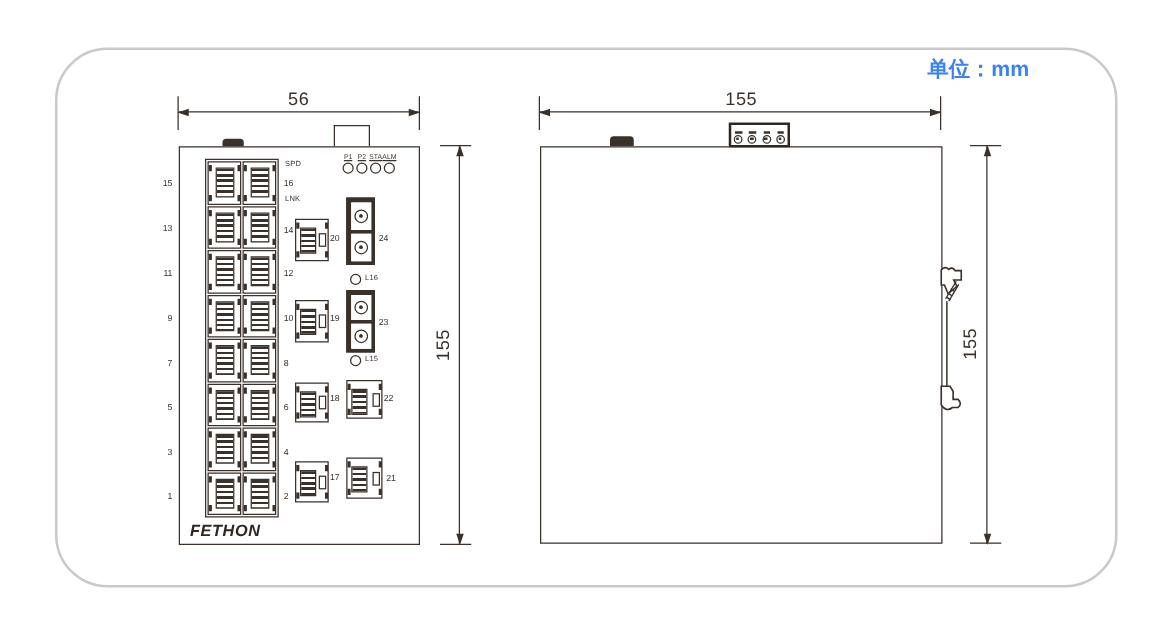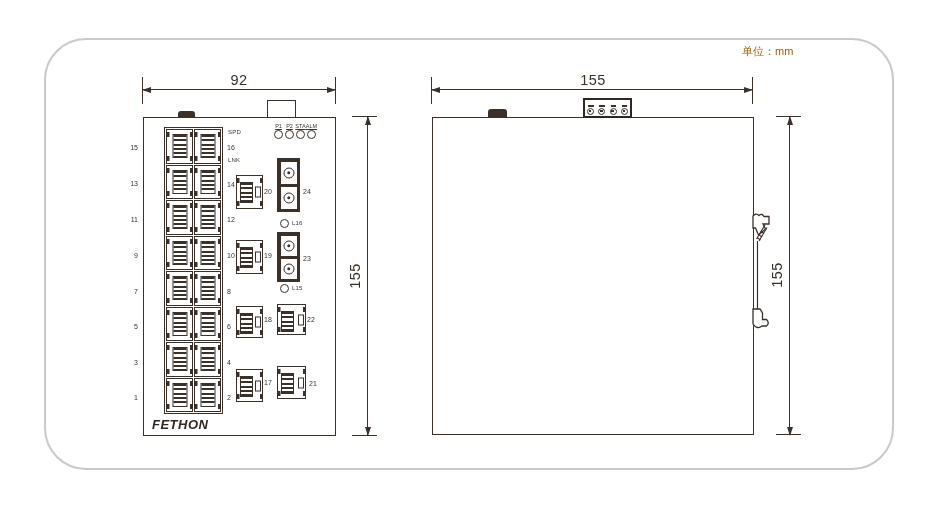--- a/index.html
+++ b/index.html
@@ -1,21 +1,21 @@
 <!DOCTYPE html>
 <html><head>
 <meta charset="utf-8">
 <style>
   :root{ --ink:#3a312b; --frame:#c9c9c9; }
   html,body{ margin:0; padding:0; background:#fff; }
   .stage{ position:relative; width:940px; height:506px; background:#fff; overflow:hidden;
           font-family:"Liberation Sans", sans-serif; color:var(--ink); }
   .frame{ position:absolute; left:44px; top:38px; width:850px; height:432px;
           border:2.5px solid var(--frame); border-radius:42px; box-sizing:border-box; }
-  .unit-label{ position:absolute; left:742px; top:44px; font-size:11px; color:#a16207; }
+  .unit-label{ position:absolute; left:742px; top:44px; font-size:17px; color:#3b82f6;font-weight:bold; }
 
   
   .dim-h{ position:absolute; height:1.3px; background:var(--ink); }
   .dim-v{ position:absolute; width:1.3px; background:var(--ink); }
   .tick-v{ position:absolute; width:1.2px; height:27px; background:var(--ink); }
   .tick-h{ position:absolute; height:1.2px; width:25px; background:var(--ink); }
   .ah{ position:absolute; width:0; height:0; }
   .ah.l{ left:-1px; top:50%; transform:translateY(-50%);
          border-top:3.2px solid transparent; border-bottom:3.2px solid transparent; border-right:9px solid var(--ink); }
   .ah.r{ right:-1px; top:50%; transform:translateY(-50%);
@@ -89,21 +89,21 @@
   <div class="unit-label">单位：mm</div>
 
   <div>
 
     <div class="tick-v" style="left:142px;top:77px;"></div>
     <div class="tick-v" style="left:335px;top:77px;"></div>
     <div class="dim-h" style="left:143px;top:89px;width:192px;">
       <span class="ah l"></span>
       <span class="ah r"></span>
     </div>
-    <div class="dim-label" style="left:224px;top:72px;width:30px;">92</div>
+    <div class="dim-label" style="left:224px;top:72px;width:30px;">56</div>
 
     <div class="tick-h" style="left:352px;top:116px;"></div>
     <div class="tick-h" style="left:352px;top:435px;"></div>
     <div class="dim-v" style="left:367px;top:117px;height:318px;">
       <span class="ah u"></span>
       <span class="ah d"></span>
     </div>
     <div class="dim-label rot" style="left:355px;top:276px;">155</div>
 
     <div class="bump" style="left:178px;top:110.5px;width:17px;height:7px;"></div>

